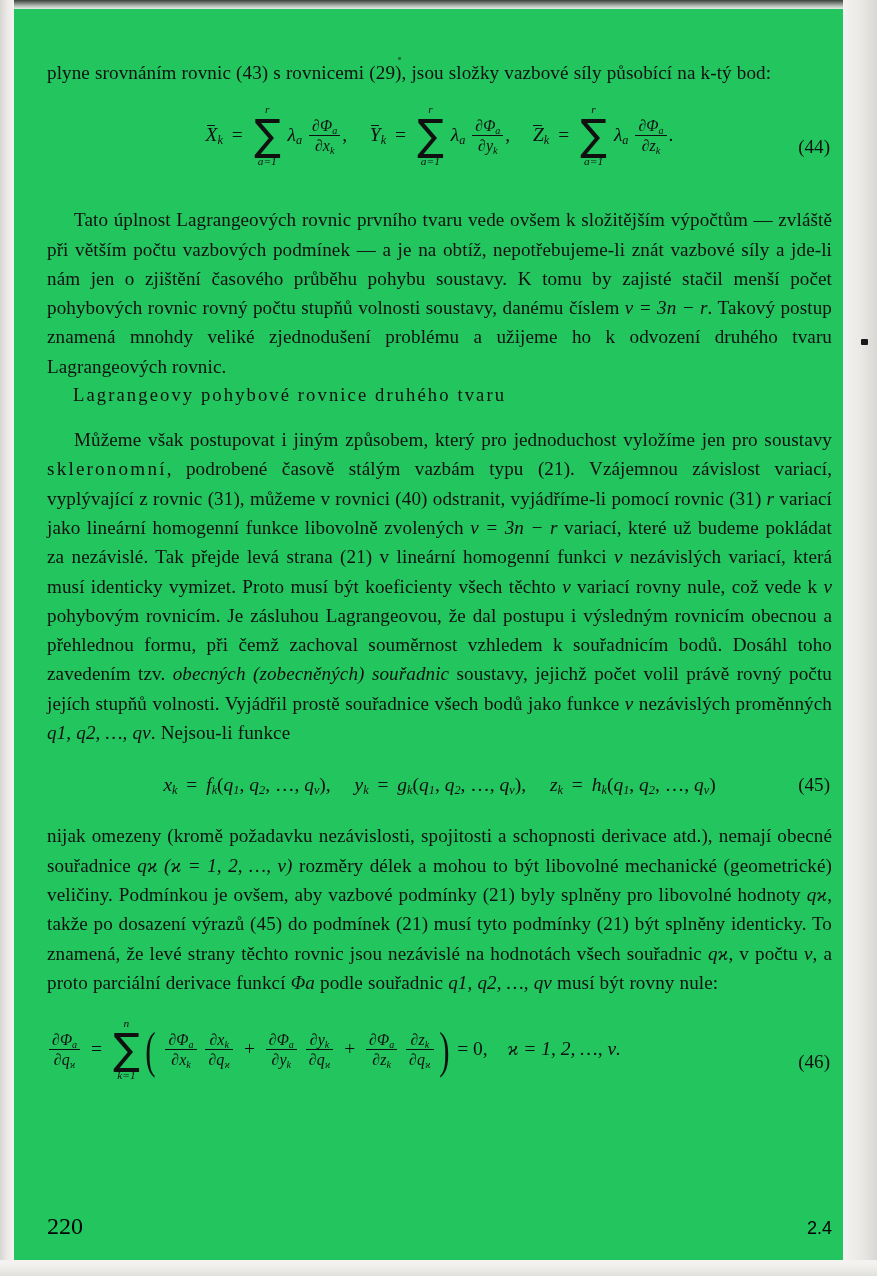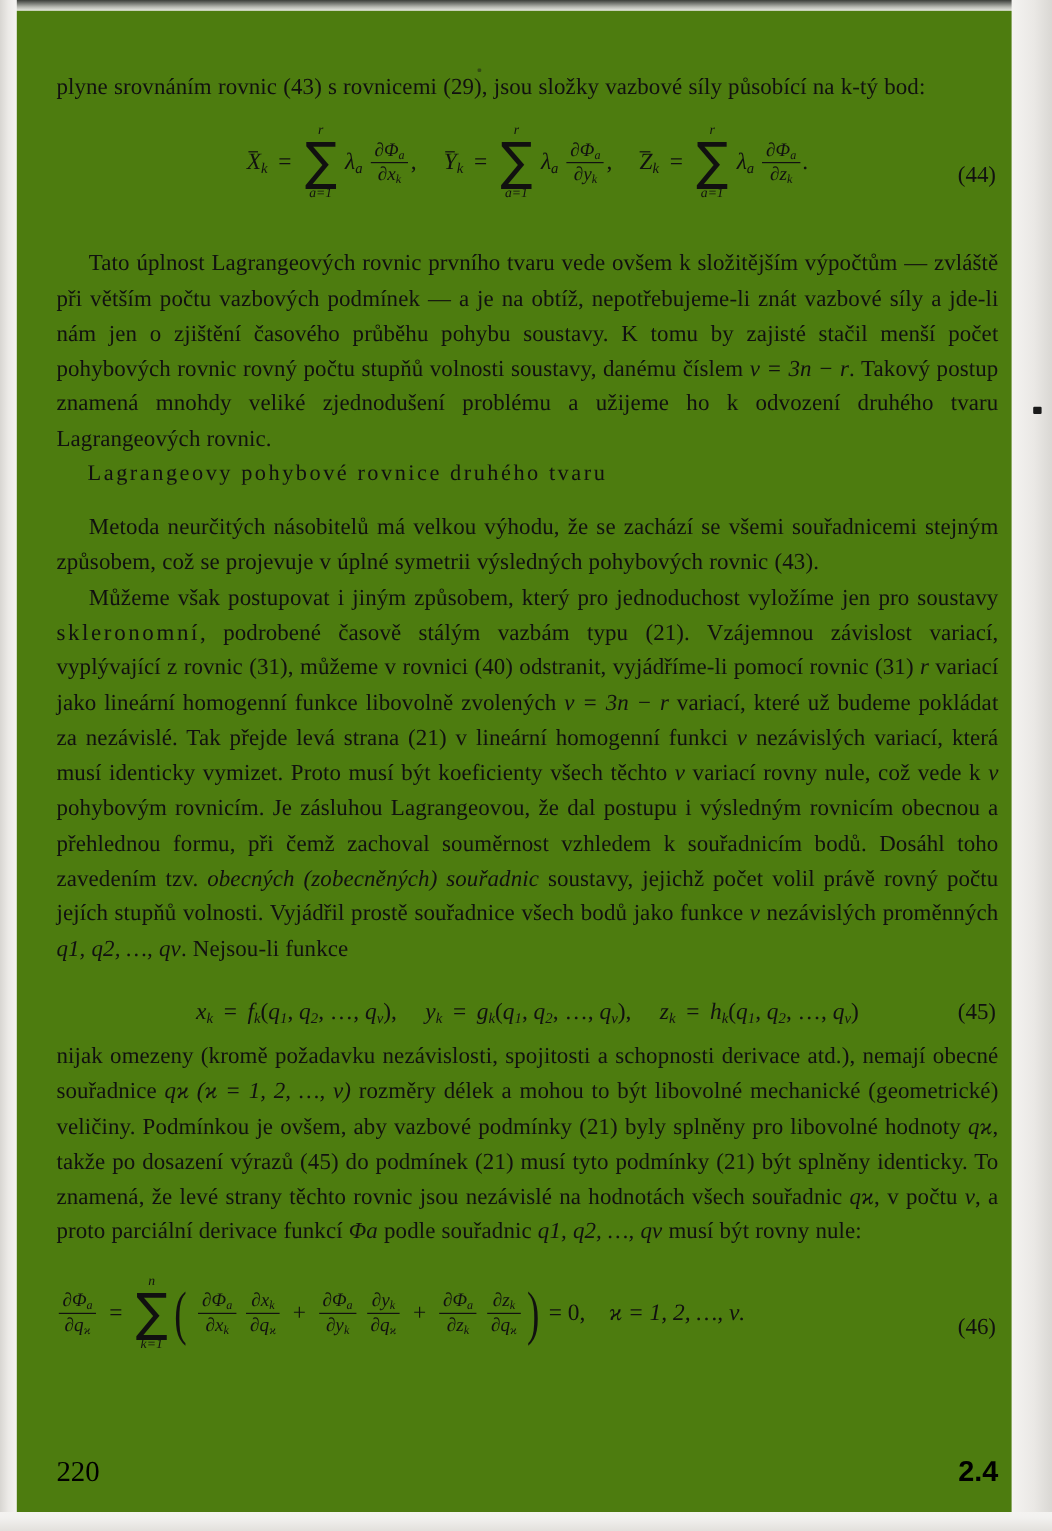--- a/index.html
+++ b/index.html
@@ -7,21 +7,21 @@
     padding: 0;
     background: #8a8a8a;
   }
   body {
     font-family: "Liberation Serif", "DejaVu Serif", serif;
   }
   #page {
     position: relative;
     width: 877px;
     height: 1276px;
-    background: #4d7c0f;
+    background: #22c55e;
     overflow: hidden;
     box-sizing: border-box;
   }
   
   .scan-top {
     position: absolute;
     top: 0; left: 0; right: 0; height: 9px;
     background: linear-gradient(to bottom, #3a3a3a 0%, #6b6b6b 25%, #bdbcba 65%, #f0efed 100%);
     opacity: .95;
   }
@@ -157,21 +157,21 @@
   .footer {
     position: absolute;
     left: 47px;
     right: 45px;
     top: 1213px;
     display: flex;
     justify-content: space-between;
     align-items: baseline;
   }
   .folio { font-size: 24px; }
-  .sect  { font-size: 24px; font-weight: bold; font-family: "Liberation Sans", sans-serif; }
+  .sect  { font-size: 18px; font-weight: normal; font-family: "Liberation Sans", sans-serif; }
 </style>
 </head>
 <body>
 
 <div id="page">
 
   <div class="scan-top"></div>
   <div class="scan-left"></div>
   <div class="scan-right"></div>
   <div class="scan-bottom"></div>
@@ -230,25 +230,24 @@
         </span><span class="up">.</span>
       </span>
       <span class="eqno">(44)</span>
     </div>
 
 
     <p class="body-text indent"><span>Tato úplnost Lagrangeových rovnic prvního tvaru vede ovšem k složitějším výpočtům — zvláště při větším počtu vazbových podmínek — a je na obtíž, nepotřebujeme-li znát vazbové síly a jde-li nám jen o zjištění časového průběhu pohybu soustavy. K tomu by zajisté stačil menší počet pohybových rovnic rovný počtu stupňů volnosti soustavy, danému číslem </span><span class="math">ν = 3n − r</span><span>. Takový postup znamená mnohdy veliké zjednodušení problému a užijeme ho k odvození druhého tvaru Lagrangeových rovnic.</span></p>
 
     <h2 class="heading" style="margin-bottom:16px;">Lagrangeovy pohybové rovnice druhého tvaru</h2>
 
-    <p class="body-text indent"><span>Metoda neurčitých násobitelů má velkou výhodu, že se zachází se všemi souřadnicemi stejným způsobem, což se projevuje v úplné symetrii výsledných pohybových rovnic (43).</span></p>
 
     <p class="body-text indent"><span>Můžeme však postupovat i jiným způsobem, který pro jednoduchost vyložíme jen pro soustavy </span><span class="sp-emph">skleronomní</span><span>, podrobené časově stálým vazbám typu (21). Vzájemnou závislost variací, vyplývající z rovnic (31), můžeme v rovnici (40) odstranit, vyjádříme-li pomocí rovnic (31) </span><span class="math">r</span><span> variací jako lineární homogenní funkce libovolně zvolených </span><span class="math">ν = 3n − r</span><span> variací, které už budeme pokládat za nezávislé. Tak přejde levá strana (21) v lineární homogenní funkci </span><span class="math">ν</span><span> nezávislých variací, která musí identicky vymizet. Proto musí být koeficienty všech těchto </span><span class="math">ν</span><span> variací rovny nule, což vede k </span><span class="math">ν</span><span> pohybovým rovnicím. Je zásluhou Lagrangeovou, že dal postupu i výsledným rovnicím obecnou a přehlednou formu, při čemž zachoval souměrnost vzhledem k souřadnicím bodů. Dosáhl toho zavedením tzv. </span><span class="it">obecných (zobecněných) souřadnic</span><span> soustavy, jejichž počet volil právě rovný počtu jejích stupňů volnosti. Vyjádřil prostě souřadnice všech bodů jako funkce </span><span class="math">ν</span><span> nezávislých proměnných </span><span class="math">q1, q2, …, qν</span><span>. Nejsou-li funkce</span></p>
 
-    <div class="eq-block" style="margin-top:20px;margin-bottom:4px;height:36px;line-height:36px;text-align:center;">
+    <div class="eq-block" style="margin-top:20px;margin-bottom:18px;height:36px;line-height:36px;text-align:center;">
       <span class="math">
         <span class="math">x</span><sub>k</sub> <span class="op">=</span> <span class="math">f</span><sub>k</sub><span class="up">(</span><span class="math">q</span><sub>1</sub><span class="up">,&nbsp;</span><span class="math">q</span><sub>2</sub><span class="up">,&nbsp;…,&nbsp;</span><span class="math">q</span><sub>ν</sub><span class="up">),</span>
         <span style="display:inline-block;width:14px;"></span>
         <span class="math">y</span><sub>k</sub> <span class="op">=</span> <span class="math">g</span><sub>k</sub><span class="up">(</span><span class="math">q</span><sub>1</sub><span class="up">,&nbsp;</span><span class="math">q</span><sub>2</sub><span class="up">,&nbsp;…,&nbsp;</span><span class="math">q</span><sub>ν</sub><span class="up">),</span>
         <span style="display:inline-block;width:14px;"></span>
         <span class="math">z</span><sub>k</sub> <span class="op">=</span> <span class="math">h</span><sub>k</sub><span class="up">(</span><span class="math">q</span><sub>1</sub><span class="up">,&nbsp;</span><span class="math">q</span><sub>2</sub><span class="up">,&nbsp;…,&nbsp;</span><span class="math">q</span><sub>ν</sub><span class="up">)</span>
       </span>
       <span class="eqno" style="bottom:auto;top:0;transform:none;">(45)</span>
     </div>
 

